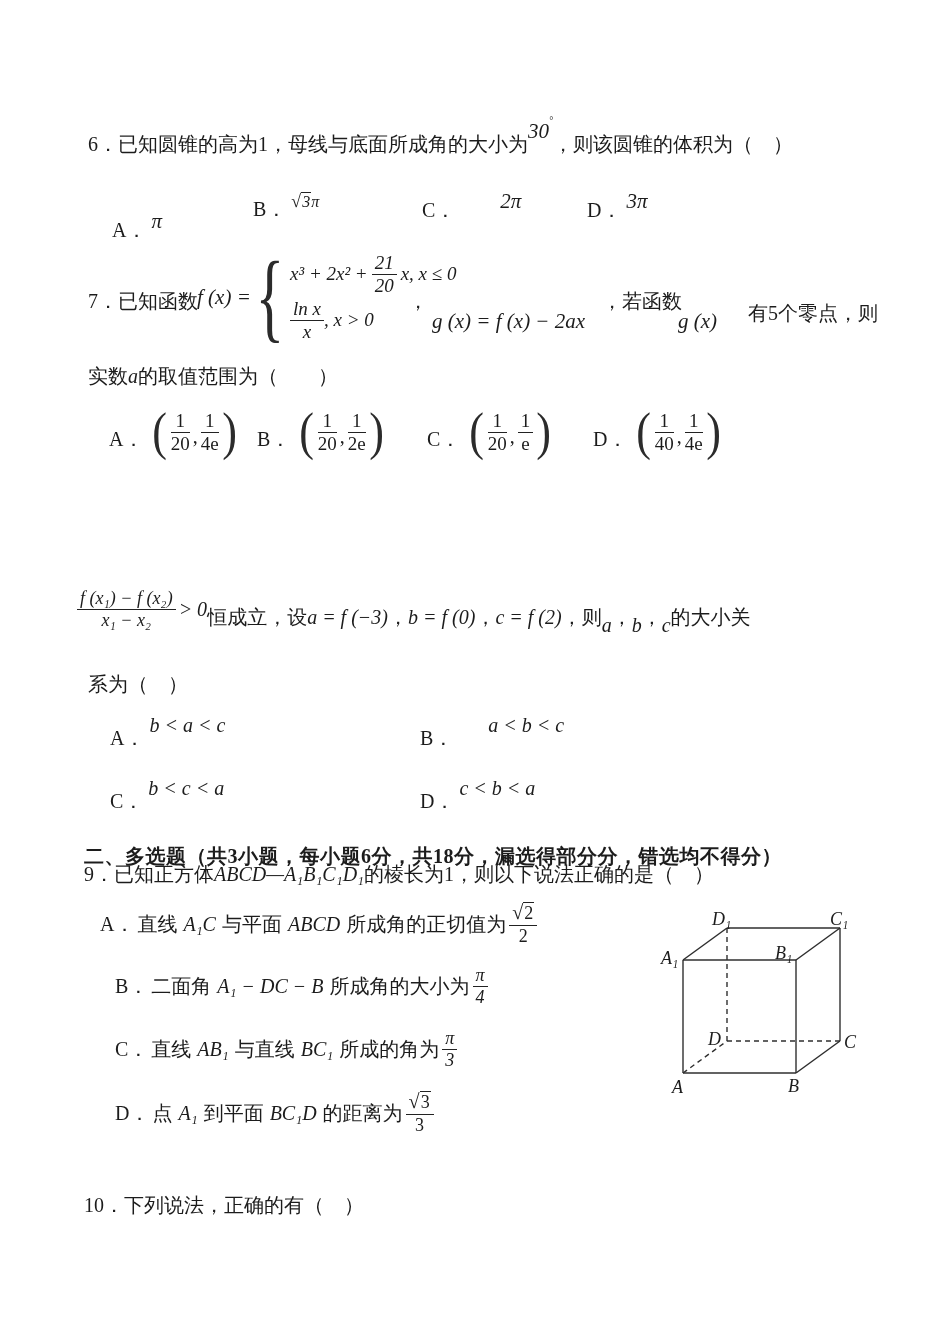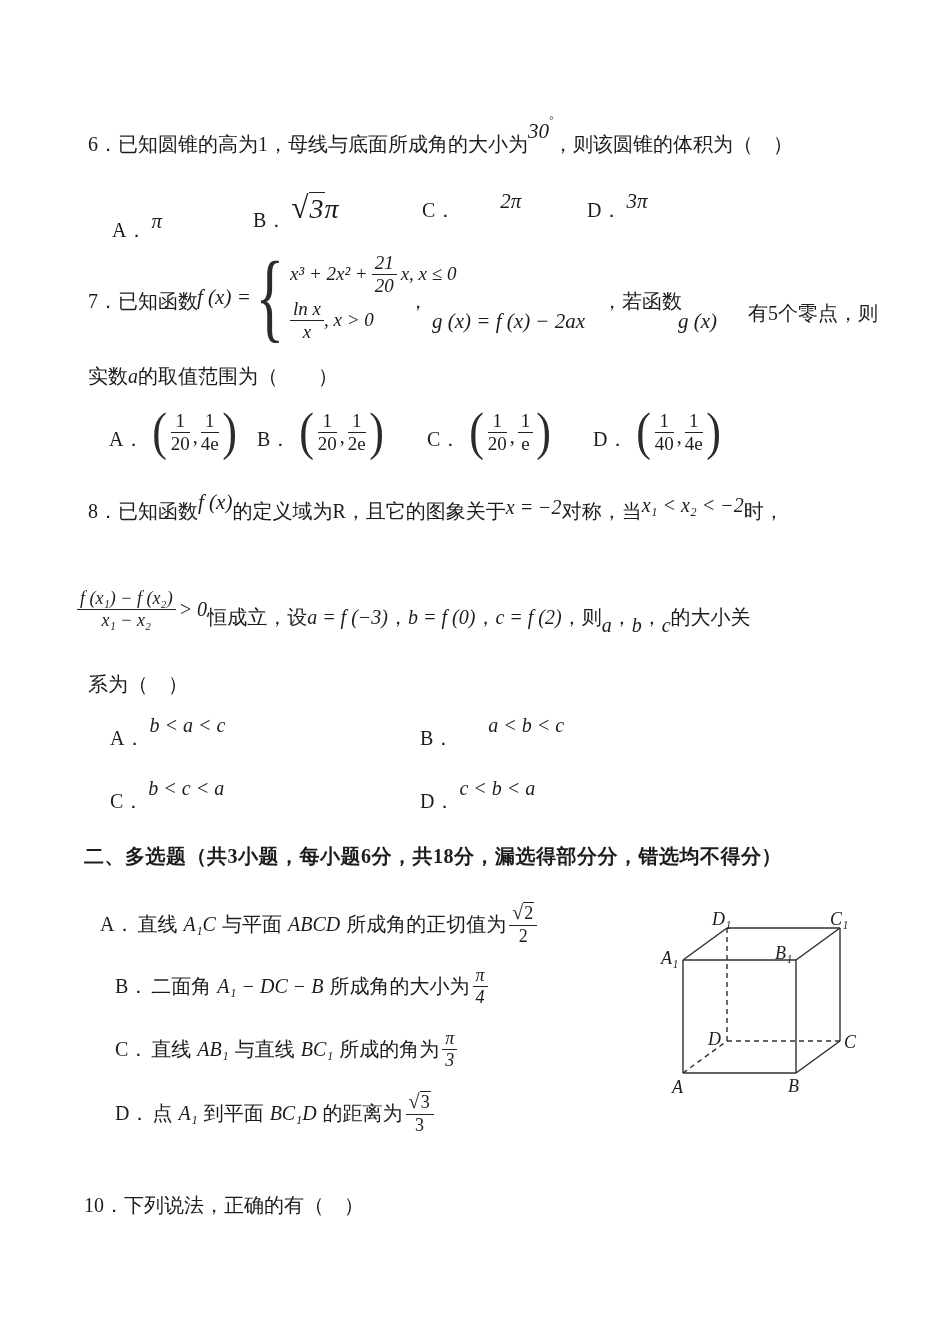--- a/index.html
+++ b/index.html
@@ -49,21 +49,21 @@
   <div class="line" style="left:88px;top:131px;">
     <span>6．</span><span>已知圆锥的高为1，母线与底面所成角的大小为</span><span class="m up12" style="font-size:21px;"><span>30</span><sup class="deg">°</sup></span><span>，则该圆锥的体积为（　）</span>
   </div>
 
   <div class="line" style="left:112px;top:197px;margin-top:20px;">
     <span>A．</span>
     <span class="m up9" style="font-size:21px;">π</span>
   </div>
   <div class="line" style="left:253px;top:197px;">
     <span>B．</span>
-    <span class="m up9" style="font-size:28px;"><span class="sq"><span class="sgn">√</span><span class="rad">3</span></span><span>π</span></span>
+    <span class="m up9" style="font-size:16px;"><span class="sq"><span class="sgn">√</span><span class="rad">3</span></span><span>π</span></span>
   </div>
   <div class="line" style="left:422px;top:197px;">
     <span>C．</span>
     <span class="m up9" style="font-size:21px;margin-left:40px;">2π</span>
   </div>
   <div class="line" style="left:587px;top:197px;">
     <span>D．</span>
     <span class="m up9" style="font-size:21px;">3π</span>
   </div>
 
@@ -158,23 +158,20 @@
         </span>
       <span class="ivc">,</span>
       <span class="frac">
           <span class="num">1</span>
           <span class="den">4e</span>
         </span>
       <span class="bigp">)</span>
     </span>
   </div>
 
-  <div class="line" style="left:88px;top:498px;">
-    <span>8．</span><span>已知函数</span><span class="m up9" style="font-size:21px;">f (x)</span><span>的定义域为R，且它的图象关于</span><span class="m" style="position:relative;top:-4px;">x = −2</span><span>对称，当</span><span class="m up6">x₁ &lt; x₂ &lt; −2</span><span>时，</span>
-  </div>
   <div class="line" style="left:77px;top:576px;height:66px;display:flex;align-items:center;">
     <span class="frac m" style="font-size:18px;">
         <span class="num">f (x₁) − f (x₂)</span>
         <span class="den">x₁ − x₂</span>
       </span>
     <span class="m" style="margin-left:3px;">&gt; 0</span>
     <span class="dn8"><span>恒成立，设</span><span class="m">a = f (−3)</span><span>，</span><span class="m">b = f (0)</span><span>，</span><span class="m">c = f (2)</span><span>，则</span><span class="m dn8">a</span><span>，</span><span class="m dn8">b</span><span>，</span><span class="m dn8">c</span><span>的大小关</span></span>
   </div>
   <div class="line" style="left:88px;top:672px;">系为（　）</div>
 
@@ -190,20 +187,23 @@
     <span>C．</span>
     <span class="m up12" style="font-size:20px;">b &lt; c &lt; a</span>
   </div>
   <div class="line" style="left:420px;top:789px;">
     <span>D．</span>
     <span class="m up12" style="font-size:20px;">c &lt; b &lt; a</span>
   </div>
 
   <div class="line bold" style="left:84px;top:844px;letter-spacing:.5px;">二、多选题（共3小题，每小题6分，共18分，漏选得部分分，错选均不得分）</div>
 
+  <div class="line" style="left:84px;top:862px;">
+    <span>9．</span><span>已知正方体</span><span class="m">ABCD—A₁B₁C₁D₁</span><span>的棱长为1，则以下说法正确的是（　）</span>
+  </div>
 
   <div class="line q9row" style="left:100px;top:901px;">
     <span>A．</span>
     <span class="sp">直线</span>
     <span class="m sp">A₁C</span>
     <span class="sp">与平面</span>
     <span class="m sp">ABCD</span>
     <span class="sp">所成角的正切值为</span>
     <span class="frac">
         <span class="num"><span class="sq"><span class="sgn">√</span><span class="rad">2</span></span></span>

